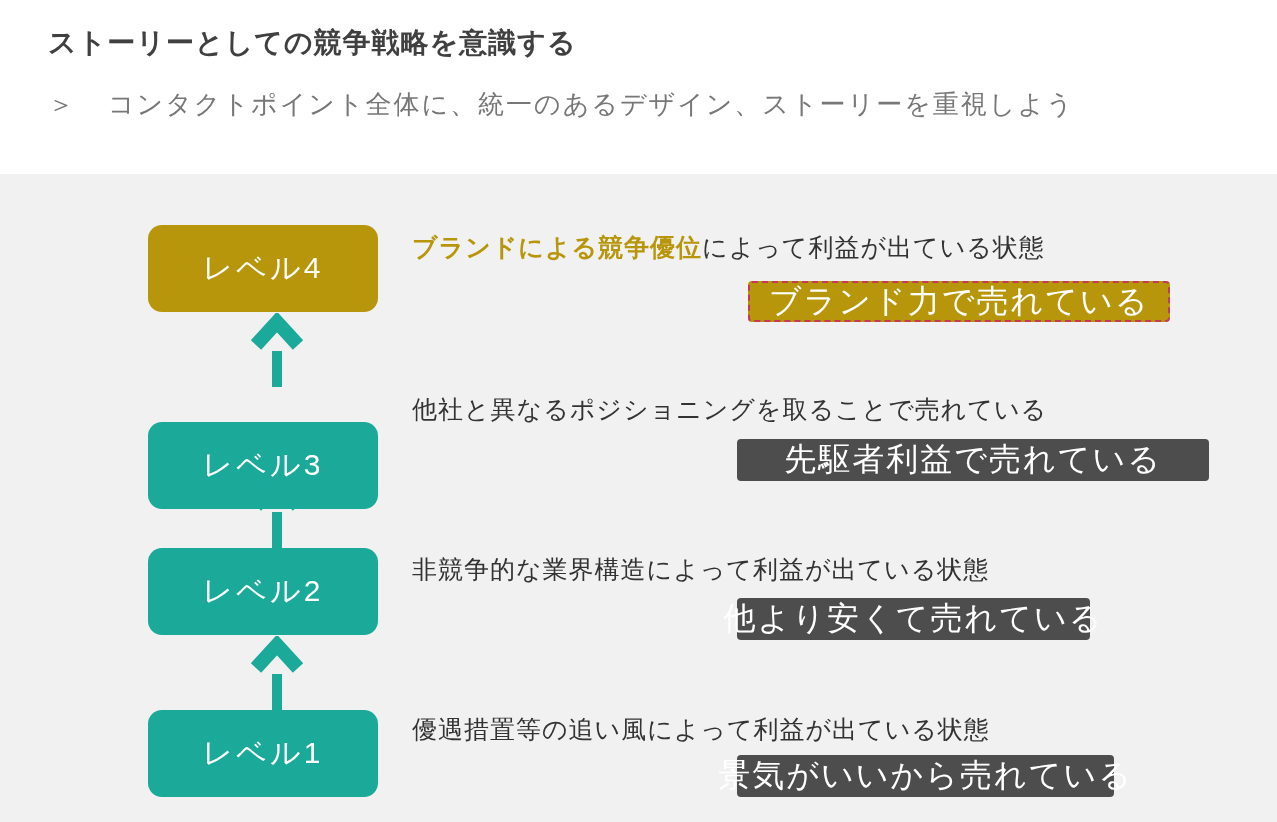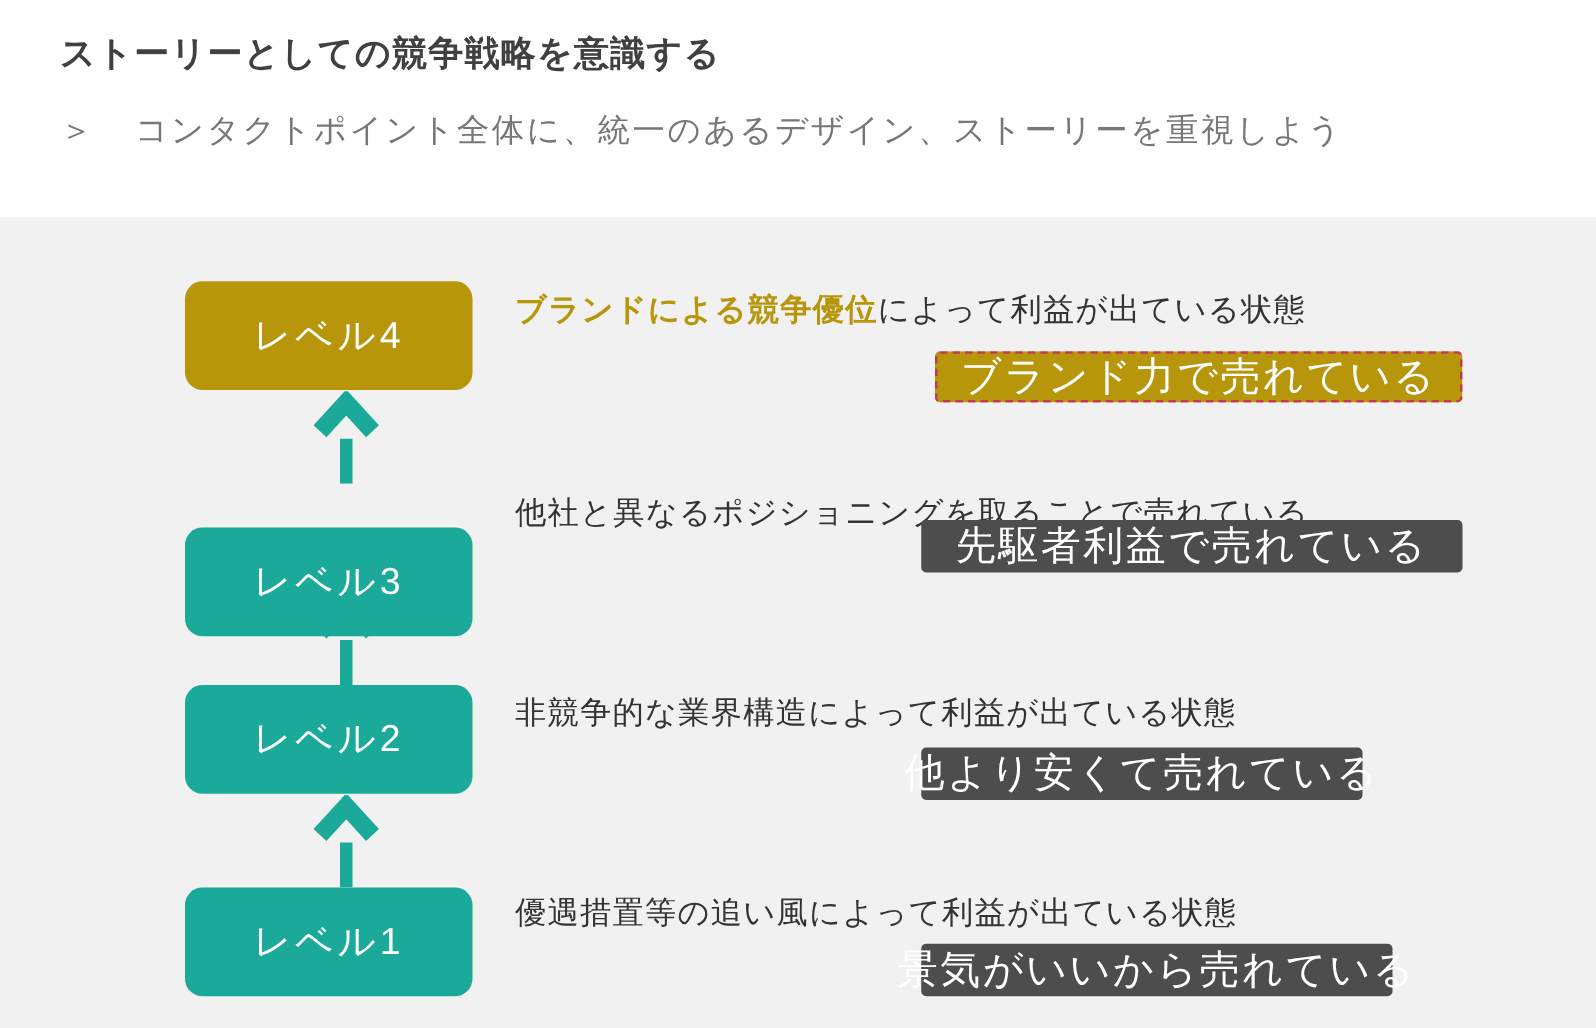--- a/index.html
+++ b/index.html
@@ -58,21 +58,21 @@
     position:absolute; box-sizing:border-box; height:42px;
     display:flex; align-items:center; justify-content:center;
     border-radius:4px; color:#ffffff; font-size:32px; font-weight:300;
     letter-spacing:2px; white-space:nowrap;
   }
   .badge-0 {
     top:281px; left:748px; width:422px; height:41px;
     background:var(--gold);
     border:2px dashed var(--highlight_border);
   }
-  .badge-1 { top:416px; left:737px; width:433px; background:var(--dark_badge); }
+  .badge-1 { top:439px; left:737px; width:472px; background:var(--dark_badge); }
   .badge-2 { top:598px; left:737px; width:353px; background:var(--dark_badge); }
   .badge-3 { top:755px; left:737px; width:377px; background:var(--dark_badge); }
 </style>
 </head>
 <body>
 
 <div class="page">
 
   <div class="title">ストーリーとしての競争戦略を意識する</div>
 

